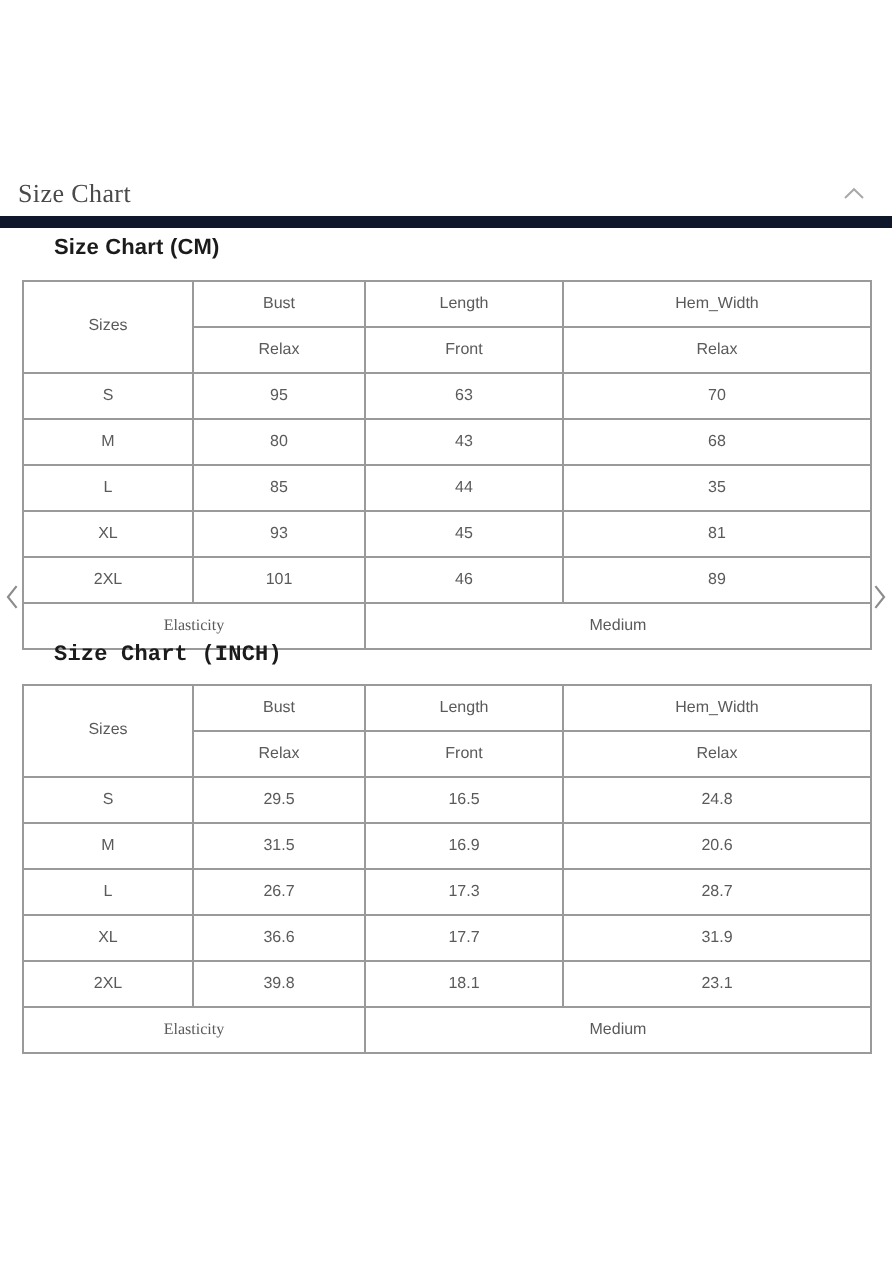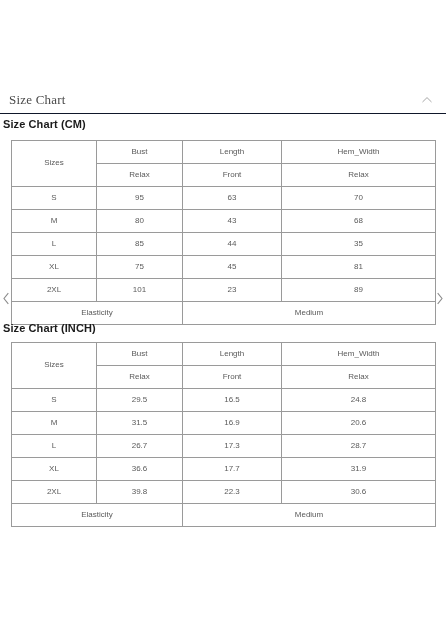--- a/index.html
+++ b/index.html
@@ -28,46 +28,46 @@
   .accordion-header {
     position: absolute;
     left: 0;
     top: 86px;
     width: 446px;
     height: 28px;
     display: flex;
     align-items: center;
     justify-content: space-between;
     padding: 0 12px 0 9px;
-    border-bottom: 1px solid #0f172a;
+    border-bottom: 6px solid #0f172a;
   }
   .accordion-title {
     font-family: "Liberation Serif", serif;
     font-size: 13px;
     color: #4a4a4a;
     letter-spacing: .2px;
   }
   .chevron-up {
     width: 14px;
     height: 14px;
     display: block;
   }
   .chevron-up svg { display: block; }
 
   
   .section-title {
     position: absolute;
-    left: 3px;
+    left: 27px;
     font-size: 11px;
     font-weight: bold;
     color: #1b1b1b;
     letter-spacing: .1px;
   }
   .title-cm   { top: 118px; }
-  .title-inch { top: 322px; }
+  .title-inch { top: 322px; font-family: Liberation Mono, monospace; }
 
   
   .size-table {
     position: absolute;
     left: 11px;
     width: 424px;
     border-collapse: collapse;
     table-layout: fixed;
     font-size: 8px;
     color: #5a5a5a;
@@ -87,21 +87,21 @@
     white-space: nowrap;
   }
   .size-table th { font-weight: normal; }
 
   
   col.c-size { width: 85px; }
   col.c-bust { width: 86px; }
   col.c-len  { width: 99px; }
   col.c-hem  { width: 154px; }
 
-  .cell-elasticity-label { width: 170px; }
+  .cell-elasticity-label { width: 170px; font-family: Liberation Serif, serif; }
 
   
   .carousel-arrow {
     position: absolute;
     top: 288px;
     width: 13px;
     height: 20px;
     display: flex;
     align-items: center;
     justify-content: center;
@@ -164,28 +164,28 @@
         <td>68</td>
       </tr>
       <tr>
         <td>L</td>
         <td>85</td>
         <td>44</td>
         <td>35</td>
       </tr>
       <tr>
         <td>XL</td>
-        <td>75</td>
+        <td>93</td>
         <td>45</td>
         <td>81</td>
       </tr>
       <tr>
         <td>2XL</td>
         <td>101</td>
-        <td>23</td>
+        <td>46</td>
         <td>89</td>
       </tr>
       <tr>
         <td colspan="2" class="cell-elasticity-label">Elasticity</td>
         <td colspan="2">Medium</td>
       </tr>
     </tbody>
   </table>
 
   <div class="carousel-arrow arrow-prev">
@@ -242,22 +242,22 @@
       </tr>
       <tr>
         <td>XL</td>
         <td>36.6</td>
         <td>17.7</td>
         <td>31.9</td>
       </tr>
       <tr>
         <td>2XL</td>
         <td>39.8</td>
-        <td>22.3</td>
-        <td>30.6</td>
+        <td>18.1</td>
+        <td>23.1</td>
       </tr>
       <tr>
         <td colspan="2" class="cell-elasticity-label">Elasticity</td>
         <td colspan="2">Medium</td>
       </tr>
     </tbody>
   </table>
 
 </div>
 

